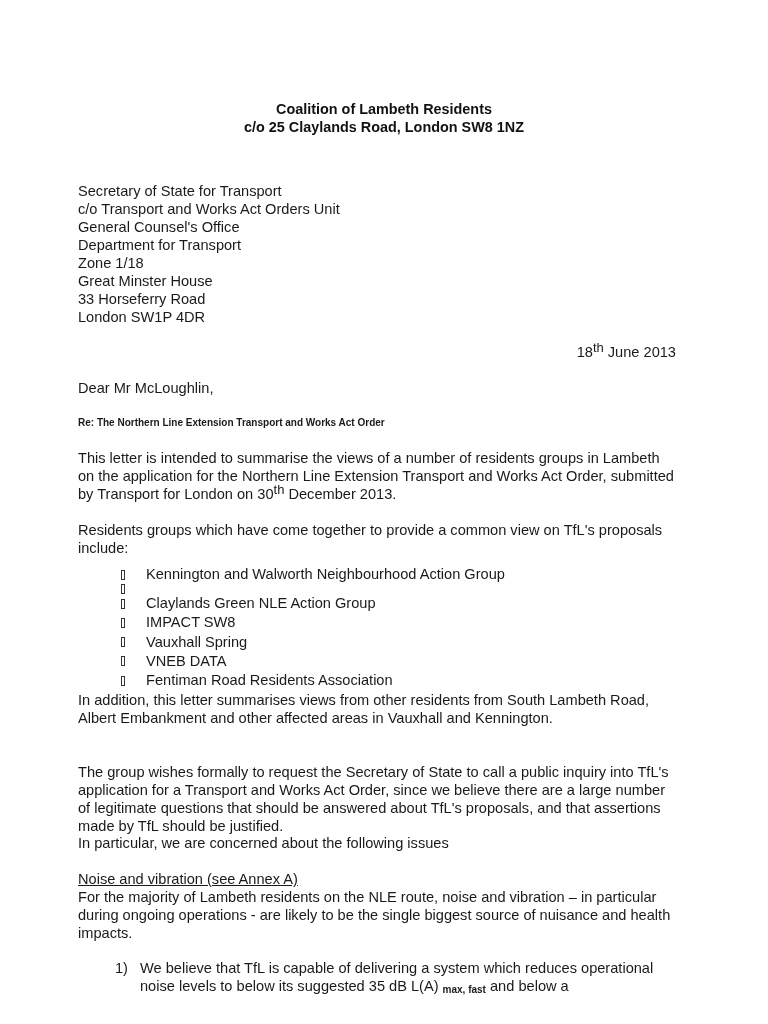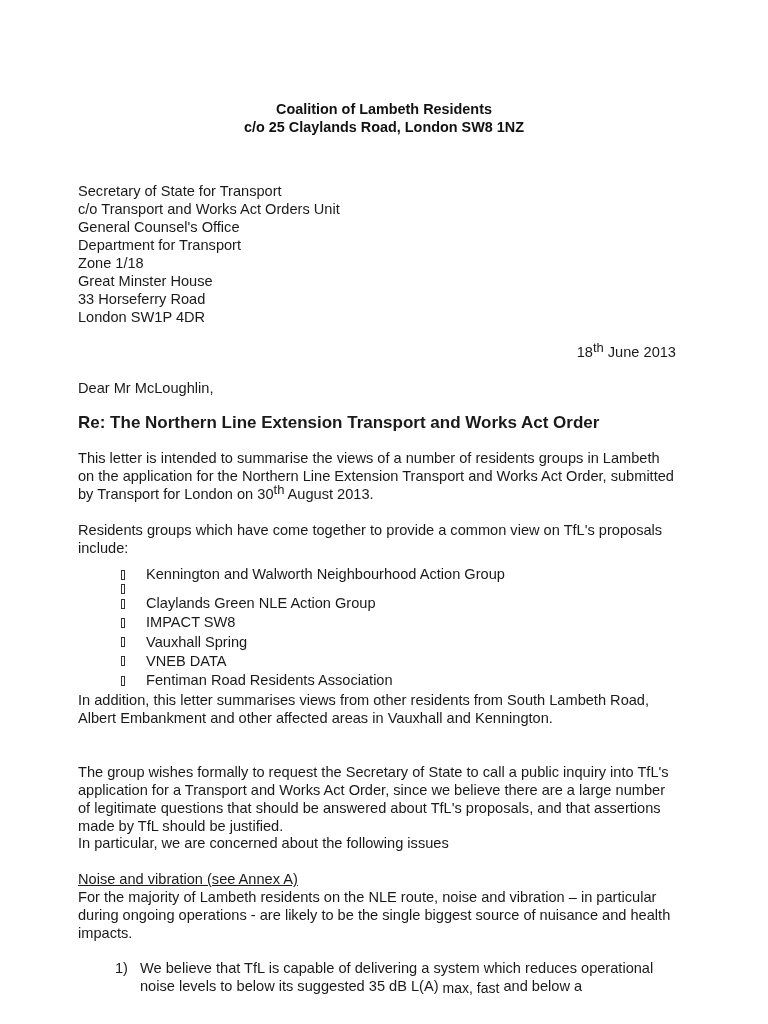--- a/index.html
+++ b/index.html
@@ -45,31 +45,31 @@
       right: 92px;
       text-align: right;
       line-height: 18px;
     }
     sup.ord {
       font-size: 13px;
       vertical-align: 5px;
       line-height: 0;
     }
     sub.sm {
-      font-size: 14px;
+      font-size: 10px;
       vertical-align: -2px;
       line-height: 0;
-      font-weight: normal;
+      font-weight: bold;
       text-align: right;
     }
     .salutation { top: 379px; }
     .re-line {
       top: 414px;
       font-weight: bold;
-      font-size: 17px;
+      font-size: 10px;
     }
     .intro { top: 449px; width: 600px; }
     .groups-intro { top: 521px; width: 600px; }
     .group-list {
       position: absolute;
       left: 113px;
       top: 557px;
       margin: 8px;
       padding: 0;
       list-style: none;
@@ -129,21 +129,21 @@
     <div>33 Horseferry Road</div>
     <div>London SW1P 4DR</div>
   </div>
 
   <div class="date"><span>18</span><sup class="ord">th</sup><span> June 2013</span></div>
 
   <div class="block salutation">Dear Mr McLoughlin,</div>
 
   <div class="block re-line">Re: The Northern Line Extension Transport and Works Act Order</div>
 
-  <div class="block intro"><span>This letter is intended to summarise the views of a number of residents groups in Lambeth on the application for the Northern Line Extension Transport and Works Act Order, submitted by Transport for London on 30</span><sup class="ord">th</sup><span> August 2013.</span></div>
+  <div class="block intro"><span>This letter is intended to summarise the views of a number of residents groups in Lambeth on the application for the Northern Line Extension Transport and Works Act Order, submitted by Transport for London on 30</span><sup class="ord">th</sup><span> December 2013.</span></div>
 
   <div class="block groups-intro">Residents groups which have come together to provide a common view on TfL's proposals include:</div>
 
   <ul class="group-list">
     <li>
         <span class="tofu"></span>
         <span>Kennington and Walworth Neighbourhood Action Group</span>
       </li>
     <li>
         <span class="tofu"></span>

